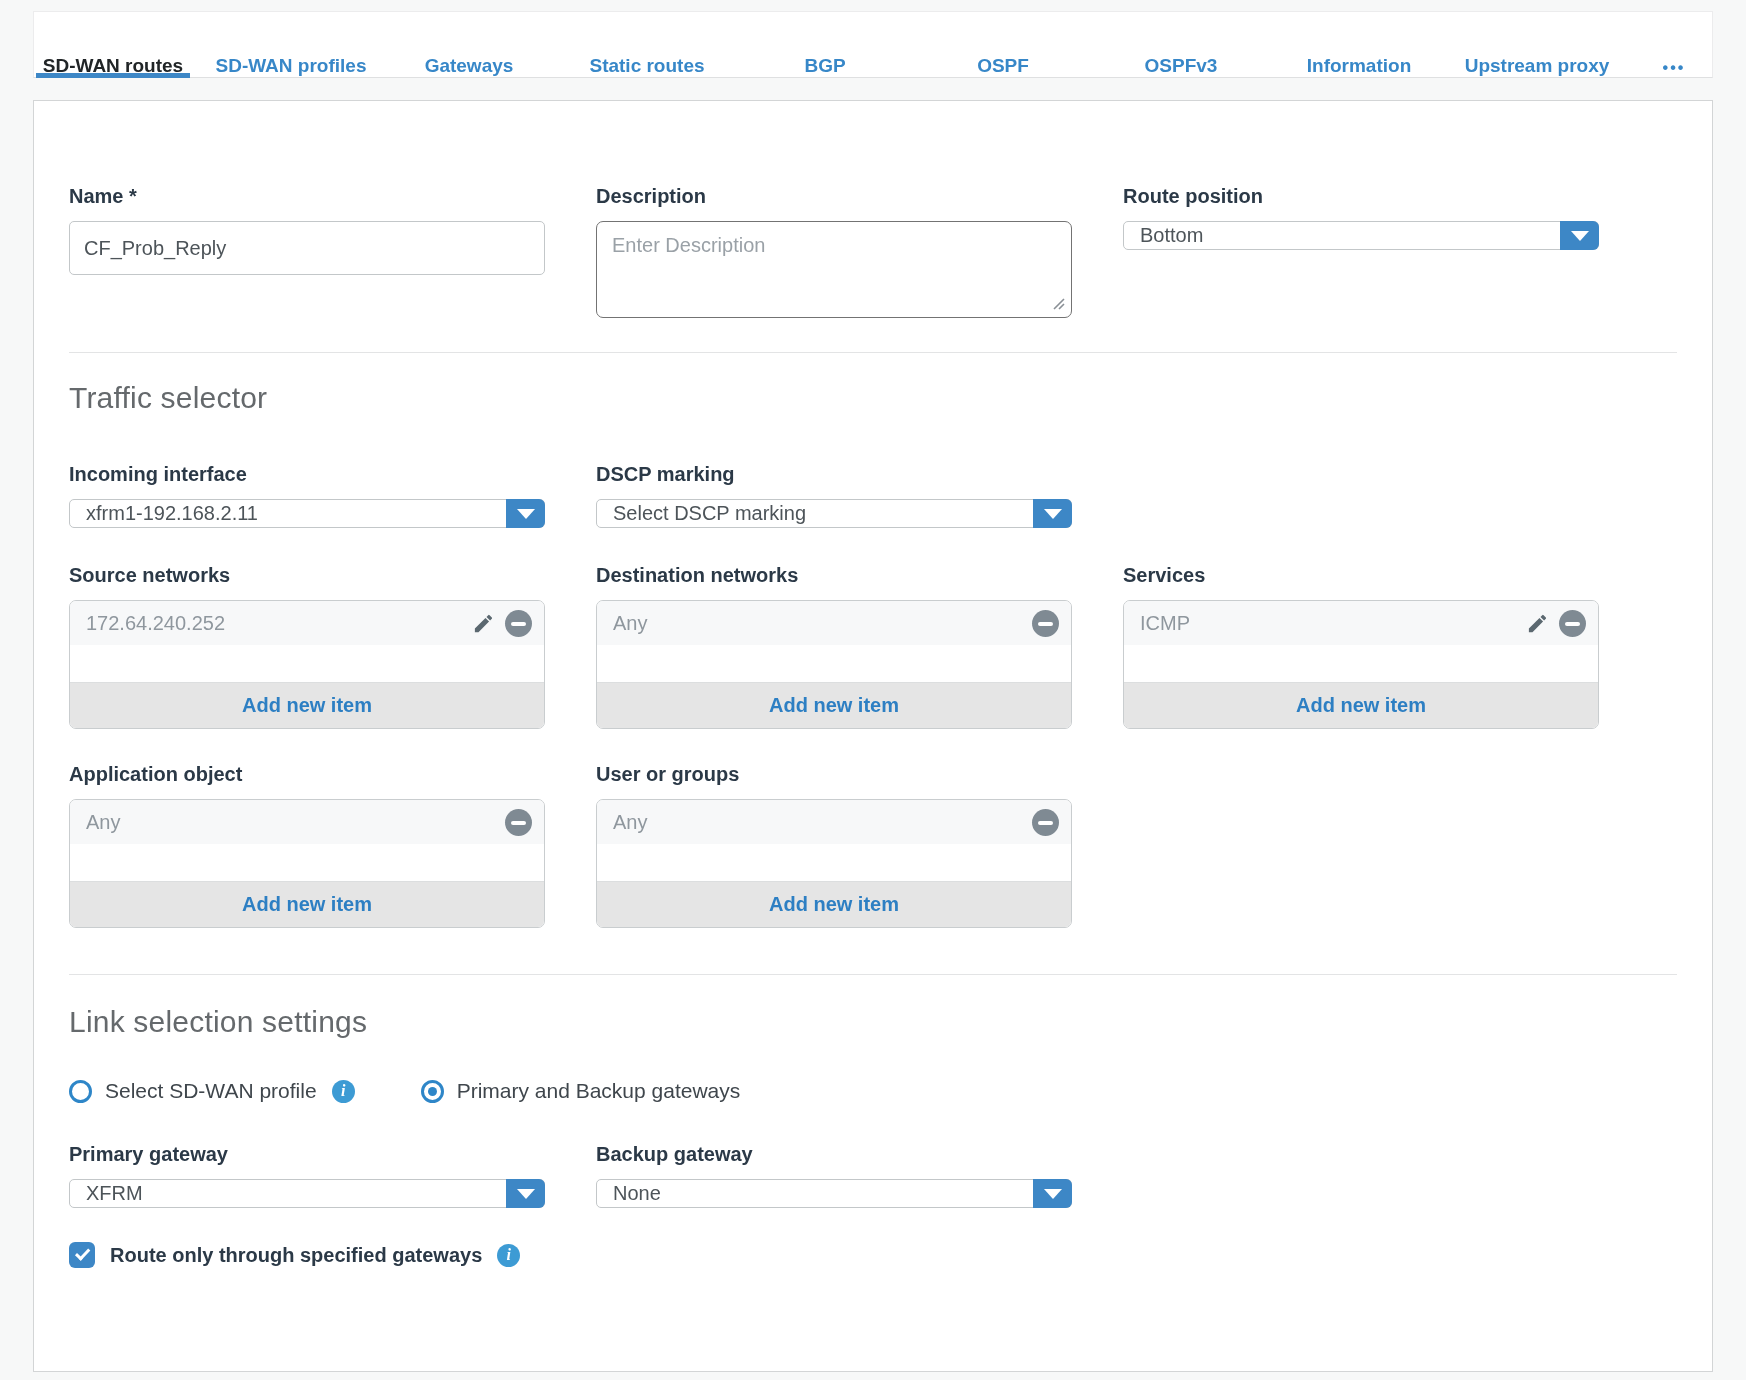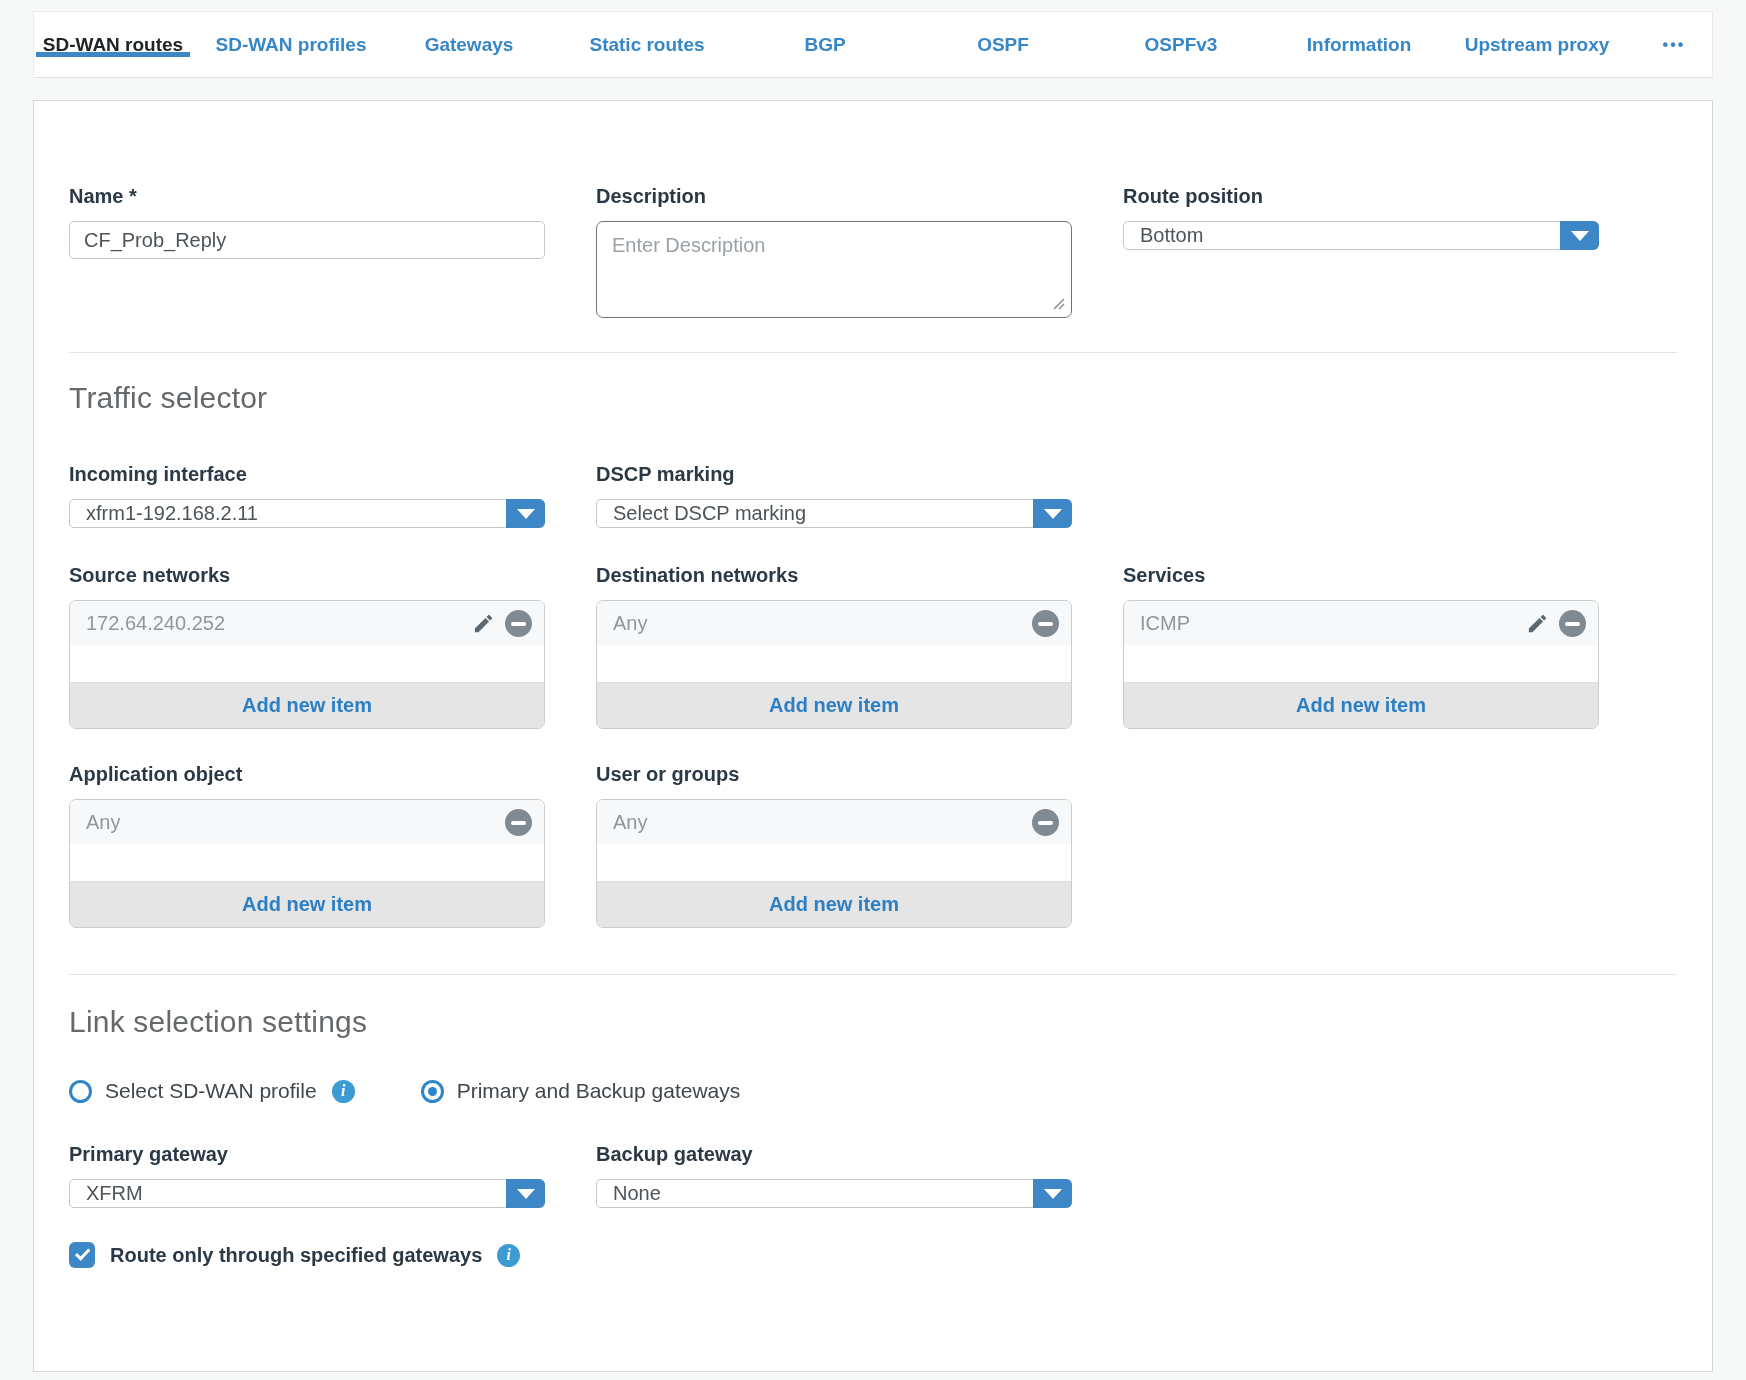--- a/index.html
+++ b/index.html
@@ -2,21 +2,21 @@
 <html><head>
 <meta charset="utf-8">
 <style>
   * { margin:0; padding:0; box-sizing:border-box; }
   html,body { width:1746px; height:1380px; background:#f7f8f8; font-family:"Liberation Sans", sans-serif; }
 
   
   .tabbar {
     margin:11px 33px 0; height:67px; background:#fff;
     border:1px solid #ececed; border-bottom:1px solid #dfe0e1;
-    display:flex; align-items:center;gap:20px;
+    display:flex; align-items:flex-end;gap:20px;
   }
   .tab {
     flex:1; display:flex; align-items:center; justify-content:center;
     font-size:19px; font-weight:700; color:#3787c8; position:relative; cursor:pointer;
     white-space:nowrap;
   }
   .tab.active { color:#212527; }
   .tab.active::after {
     content:""; position:absolute; left:2px; right:2px; bottom:-1px; height:5px; background:#3d87c6;
   }
@@ -25,21 +25,21 @@
 
   
   .card {
     margin:22px 33px 0; height:1272px; background:#fff;
     border:1px solid #d3d5d6; padding:84px 35px 30px;
   }
   .grid3 { display:grid; grid-template-columns:476px 476px 476px; column-gap:51px; align-items:start; }
   .field-label { font-size:20px; font-weight:700; color:#2b3947; margin-bottom:13px; }
 
   .text-input {
-    width:100%; height:38px; border:1px solid #c3c7c9; border-radius:5px;
+    width:100%; height:54px; border:1px solid #c3c7c9; border-radius:5px;
     padding:0 14px; font-size:20px; color:#4d5459; font-family:inherit; outline:none; background:#fff;
   }
   .textarea-wrap { position:relative; }
   .desc-textarea {
     width:100%; height:97px; border:1px solid #737373; border-radius:7px;
     padding:12px 15px; font-size:20px; color:#4d5459; font-family:inherit;
     resize:none; outline:none; display:block; background:#fff;
   }
   .desc-textarea::placeholder { color:#9aa1a7; }
   .resize-grip { position:absolute; right:7px; bottom:8px; pointer-events:none; }

